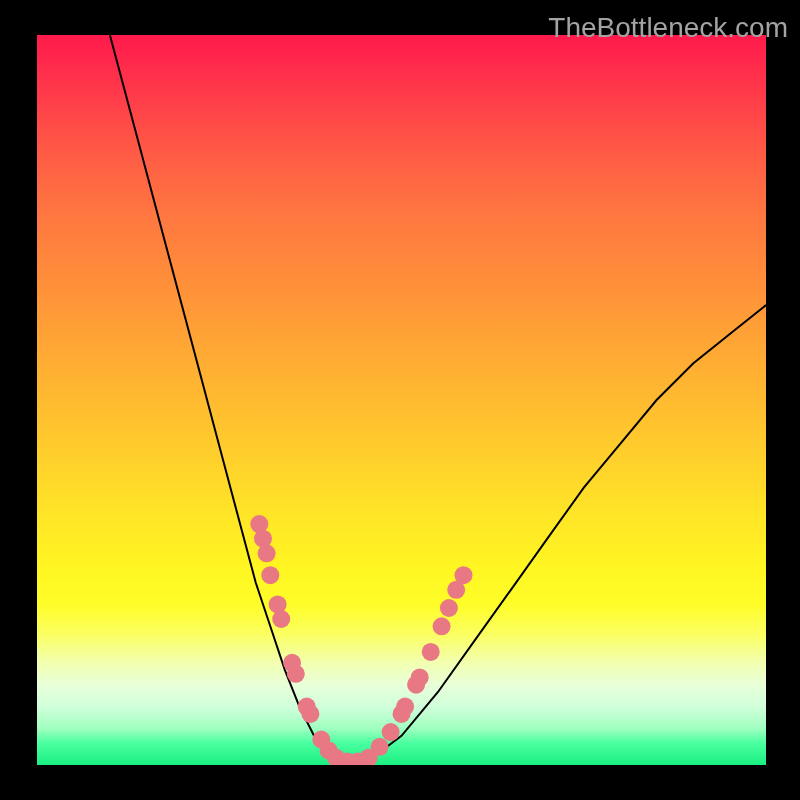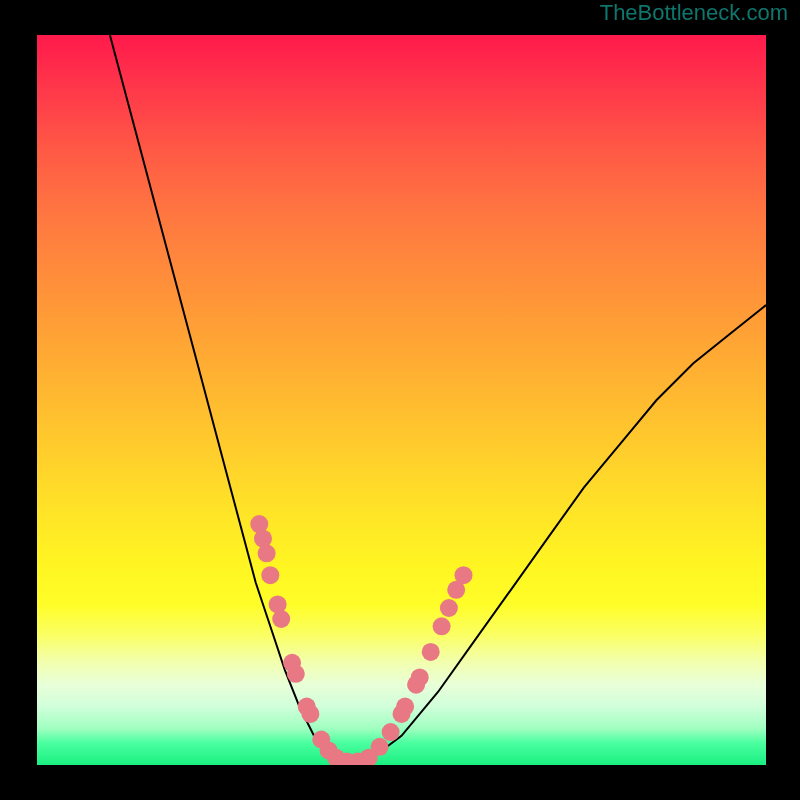--- a/index.html
+++ b/index.html
@@ -6,24 +6,24 @@
     margin: 0;
     padding: 0;
     width: 800px;
     height: 800px;
     background: #000;
     position: relative;
     font-family: Arial, sans-serif;
   }
   .watermark {
     position: absolute;
-    top: 0;
+    top: 12px;
     right: 12px;
-    color: #0f766e;
-    font-size: 22px;
+    color: #a3a3a3;
+    font-size: 28px;
     font-weight: 500;
     z-index: 10;
   }
   .plot-area {
     position: absolute;
     left: 37px;
     top: 35px;
     width: 729px;
     height: 730px;
     overflow: hidden;

